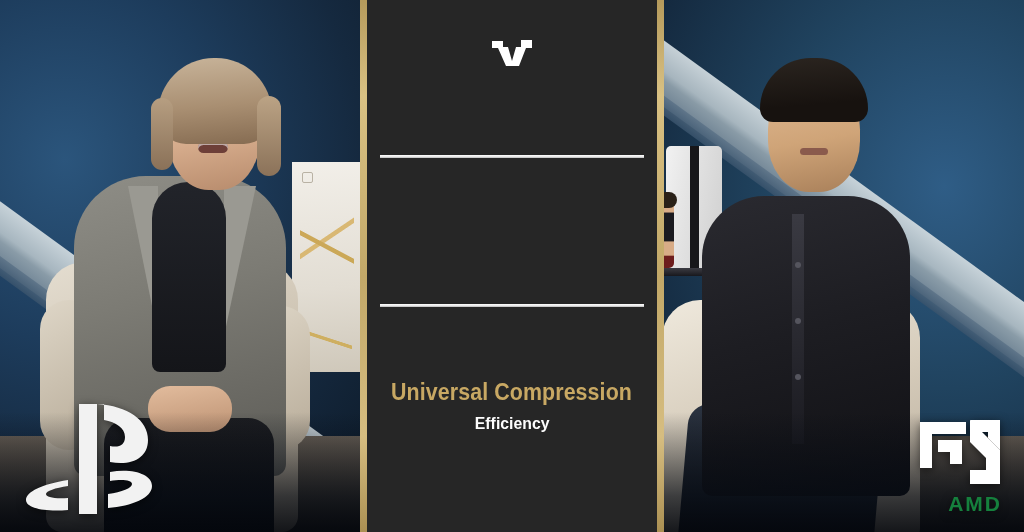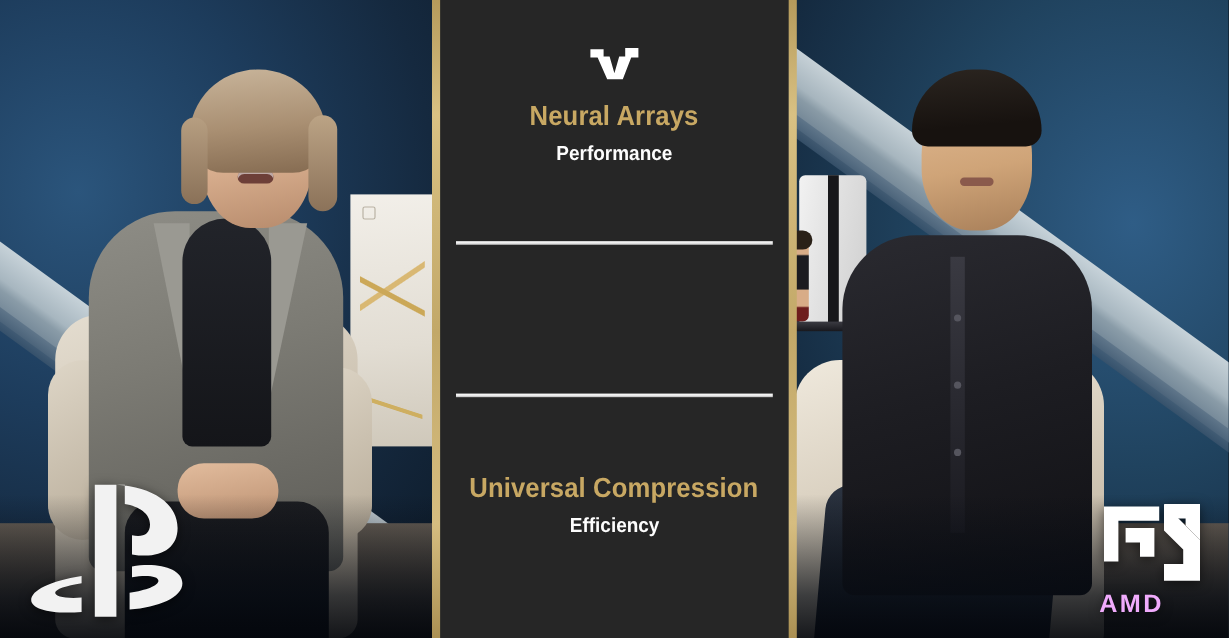--- a/index.html
+++ b/index.html
@@ -263,21 +263,21 @@
   .ps-logo{
     position:absolute;left:24px;bottom:14px;width:130px;height:118px;
     filter:drop-shadow(0 2px 5px rgba(0,0,0,.55));
   }
   .amd-logo{
     position:absolute;right:22px;bottom:16px;width:86px;height:98px;
     filter:drop-shadow(0 2px 5px rgba(0,0,0,.55));
   }
   .amd-logo .amd-text{
     position:absolute;left:0;bottom:0;width:100%;
-    text-align:left;color:#f0abfc;
+    text-align:right;color:#15803d;
     font-size:21px;font-weight:700;letter-spacing:2px;
     font-family:"Liberation Sans",sans-serif;
   }
 </style>
 </head>
 <body>
 
 <div id="stage">
 
   <div class="pane pane-left">
@@ -339,24 +339,20 @@
   <div class="center">
     <div class="rail rail-l"></div>
     <div class="rail rail-r"></div>
 
     <div class="card">
 
       <svg class="brand-mark" viewBox="0 0 44 30">
         <path d="M2 3 L13 3 L13 9 L18 9 L22 23 L26 9 L31 9 L31 2 L42 2 L42 10 L36 10 L29 28 L16 28 L8 10 L2 10 Z" fill="#ffffff"></path>
       </svg>
 
-      <div class="feature f1">
-        <div class="title">Neural Arrays</div>
-        <div class="sub">Performance</div>
-      </div>
 
       <div class="sp"></div>
       <div class="divider"></div>
       <div class="sp"></div>
 
 
       <div class="sp"></div>
       <div class="divider"></div>
       <div class="sp"></div>
 

